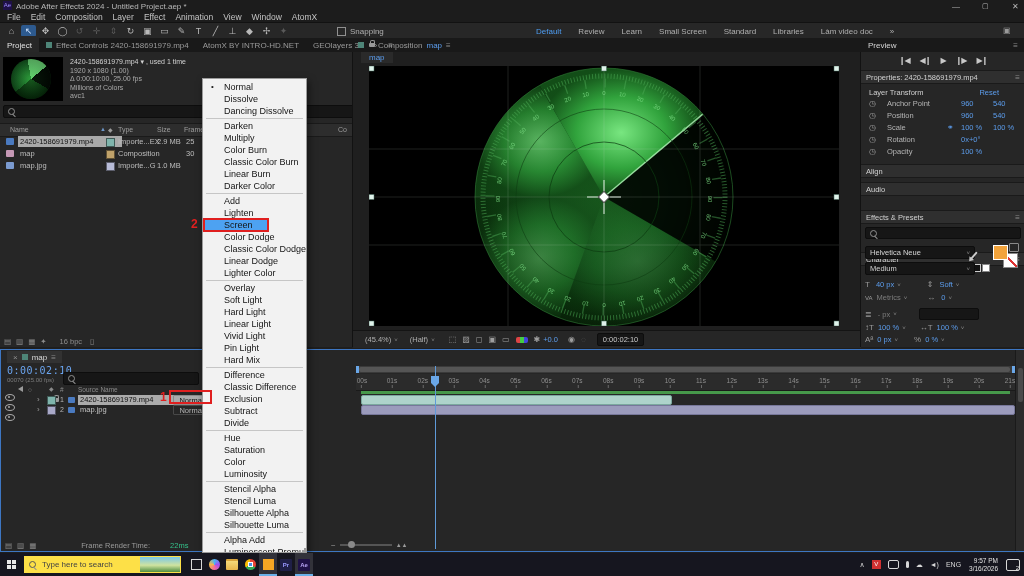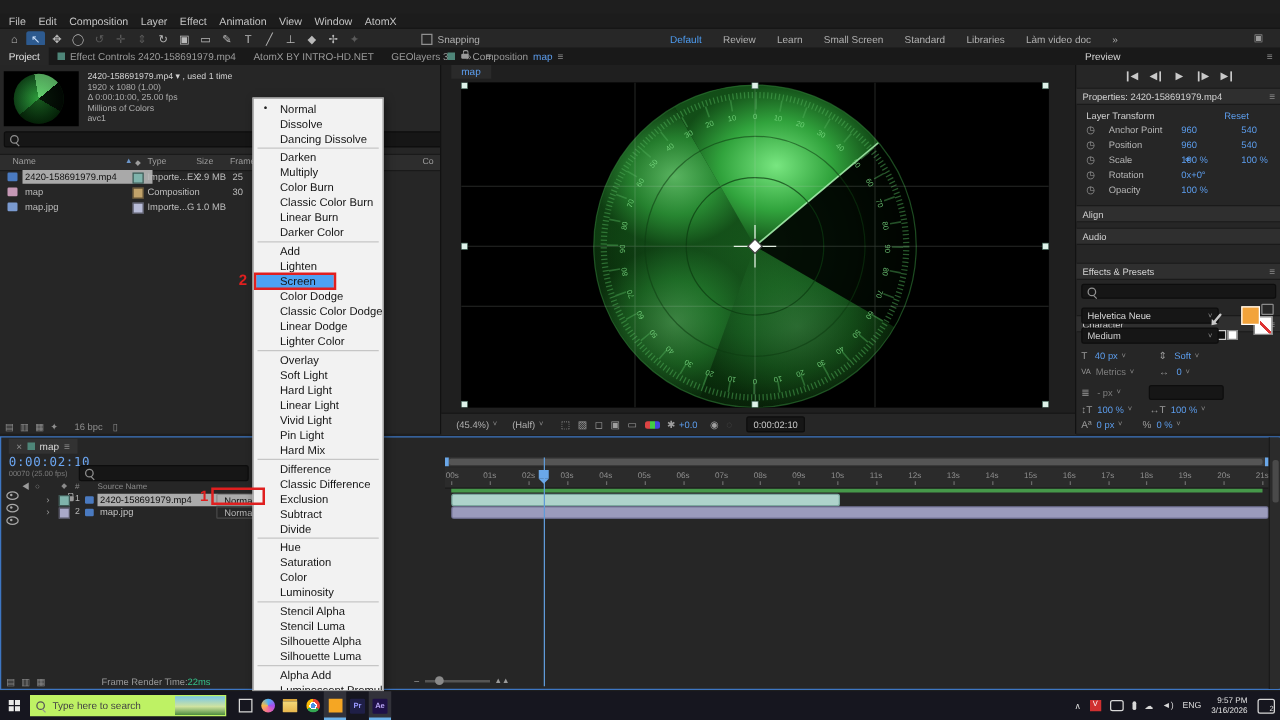--- a/index.html
+++ b/index.html
@@ -56,21 +56,21 @@
   #comp-canvas{position:absolute;left:16px;top:14px;width:470px;height:260px;background:#000}
   #viewer-toolbar{position:absolute;left:0;top:278px;width:508px;height:17px;background:#262626;border-top:1px solid #141414;font-size:7.5px;color:#b2b2b2}
   .vt-icon{color:#9e9e9e;font-size:8px;margin:0 3px}
   .rgbdots{width:12px;height:6px;border-radius:2px;background:linear-gradient(90deg,#d44 0 33%,#4c4 33% 66%,#44d 66%);margin:0 3px}
 
   
   #rightcol{left:860px;top:52px;width:164px;height:295px;background:#262626;border-left:1px solid #121212;overflow:hidden}
   .prop-row{position:relative;height:12px;font-size:7.5px;color:#b5b5b5}
   .prop-row .sw-ico{position:absolute;left:8px;top:1px;color:#9a9a9a;font-size:8px}
   .prop-row .plabel{position:absolute;left:26px;top:0;line-height:12px}
-  .prop-row .v1{position:absolute;left:84px;top:0;line-height:12px}
+  .prop-row .v1{position:absolute;left:100px;top:0;line-height:12px}
   .prop-row .v2{position:absolute;left:132px;top:0;line-height:12px}
   .prop-row .linkico{display:none;position:absolute;left:86px;top:0;line-height:12px;color:#5c9ded;font-size:8px}
   .prop-row .linkico.show{display:block}
   .chr-glyph{color:#9a9a9a;font-size:8px}
   .chr-val{font-size:7.5px}
 
   
   #timeline{left:0;top:349px;width:1024px;height:203px;background:#262626;border:1px solid #3d76c2;box-sizing:border-box}
   #tl-right{position:absolute;left:355px;top:0;width:659px;height:201px;overflow:hidden}
   #ruler{position:absolute;left:0;top:24px;width:659px;height:16px;background:#2b2b2b;border-bottom:1px solid #1a1a1a}
@@ -113,20 +113,27 @@
 
   
   .tiny-ico{color:#8e8e8e;font-size:7.5px;margin-right:5px}
   .tp{color:#c9c9c9;font-size:8px;margin:0 5px;letter-spacing:-1px}
 </style>
 </head>
 <body>
 
 <div id="screen">
 
+  <div class="a f" id="titlebar">
+    <span class="a" style="left:3px;top:1px;width:9px;height:9px;background:#1f1147;color:#9e8cff;font-size:6px;text-align:center;line-height:9px">Ae</span>
+    <span class="a ell" style="left:16px;top:1.5px;width:500px">Adobe After Effects 2024 - Untitled Project.aep *</span>
+    <span class="a" style="left:952px;top:1.5px">—</span>
+    <span class="a" style="left:982px;top:1.5px;font-size:7px">▢</span>
+    <span class="a" style="left:1012px;top:1.5px">✕</span>
+  </div>
 
   <div class="a f" id="menubar" style="padding-left:2px">
 
   <span class="mb-item">File</span>
       <span class="mb-item">Edit</span>
       <span class="mb-item">Composition</span>
       <span class="mb-item">Layer</span>
       <span class="mb-item">Effect</span>
       <span class="mb-item">Animation</span>
       <span class="mb-item">View</span>
@@ -600,21 +607,21 @@
     </div>
     <div class="a" style="left:1014px;top:0;width:9px;height:201px;background:#2b2b2b;border-left:1px solid #1a1a1a">
       <span class="a" style="left:2px;top:18px;width:5px;height:34px;background:#4a4a4a;border-radius:2px"></span>
     </div>
 
     <div class="a f" style="left:4px;top:189px;height:12px;font-size:7.5px">
       <span class="tiny-ico">▤</span>
       <span class="tiny-ico">▥</span>
       <span class="tiny-ico">▦</span>
       <span style="color:#9a9a9a;margin-left:40px">Frame Render Time:</span>
-      <span style="color:#35c08a;margin-left:0">22ms</span>
+      <span style="color:#35c08a;margin-left:20px">22ms</span>
     </div>
     <div class="a f" style="left:330px;top:190px;height:10px">
       <span style="color:#9a9a9a;font-size:8px">−</span>
       <span style="width:52px;height:2px;background:#555;margin:0 4px;position:relative">
         <span style="position:absolute;left:8px;top:-3px;width:7px;height:7px;background:#8a8a8a;border-radius:50%"></span>
       </span>
       <span style="color:#9a9a9a;font-size:6px">▲▲</span>
     </div>
   </div>
 
@@ -1007,21 +1014,21 @@
 
   <div class="a f" id="taskbar">
     <div class="tb-app" style="margin-left:2px">
       <span class="start-grid">
           <span></span>
           <span></span>
           <span></span>
           <span></span>
         </span>
     </div>
-    <div class="f" style="width:152px;height:17px;background:#bef264;margin-left:4px;padding-left:5px;position:relative">
+    <div class="f" style="width:152px;height:17px;background:#fde047;margin-left:4px;padding-left:5px;position:relative">
       <span class="mag" style="border-color:#555"></span>
       <span style="font-size:8px;color:#444;margin-left:6px">Type here to search</span>
       <span style="position:absolute;right:1px;top:1px;width:40px;height:15px;background:linear-gradient(180deg,#79c7e8 0%,#cfe3a0 55%,#4f8c3f 100%)"></span>
     </div>
     <div class="tb-app" style="margin-left:6px">
       <span style="width:9px;height:9px;border:1px solid #d8d8d8"></span>
     </div>
     <div class="tb-app">
       <span style="width:11px;height:11px;border-radius:50%;background:conic-gradient(#4ab3f4,#a44ef0,#f46a9b,#f4b84a,#4ab3f4)"></span>
     </div>

